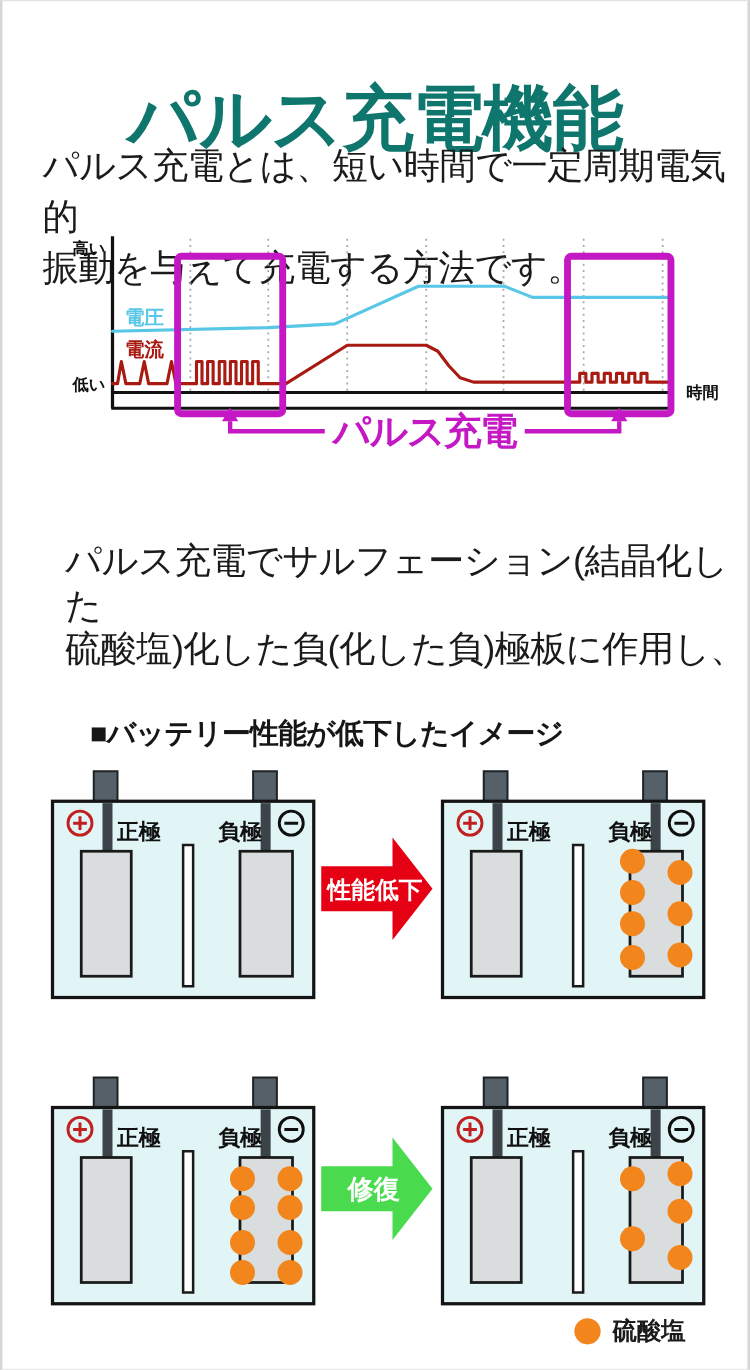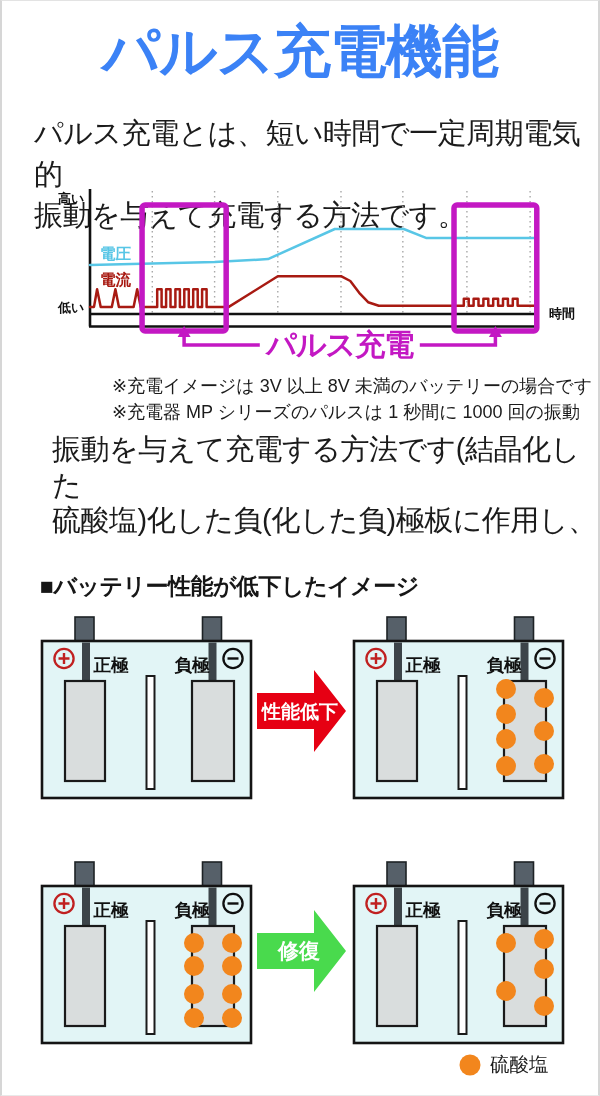--- a/index.html
+++ b/index.html
@@ -11,44 +11,44 @@
   }
   .abs{position:absolute;}
   .title{
     left:0;top:10px;width:100%;text-align:center;
     font-size:57px;font-weight:800;letter-spacing:-1px;line-height:80px;
   }
   .intro{left:32px;top:112px;font-size:29px;line-height:41px;letter-spacing:-0.5px;color:#1b1b1b;}
   .notes{left:110px;top:372px;font-size:18px;line-height:26px;color:#1b1b1b;}
   .bodytext{left:50px;top:431px;font-size:29px;line-height:35.5px;letter-spacing:-0.5px;color:#1b1b1b;}
   .heading{left:38px;font-size:23px;font-weight:800;letter-spacing:-0.5px;}
-  .h1{top:570px;} .h2{top:819px;}
+  .h1{top:570px;margin-left:32px;} .h2{top:819px;}
   svg text{font-family:"Liberation Sans","DejaVu Sans",sans-serif;}
   .chart-svg{left:0;top:0;}
   
   .term{fill:#566069;stroke:#1d2225;stroke-width:1.6;}
   .case{fill:#E2F5F6;stroke:#141414;stroke-width:2.6;}
   .stem{fill:#3C4449;}
   .plusc{fill:none;stroke:#C02020;stroke-width:2.3;}
   .plusl{fill:none;stroke:#C02020;stroke-width:2.4;}
   .minusc{fill:none;stroke:#0f0f0f;stroke-width:2.3;}
   .minusl{fill:none;stroke:#0f0f0f;stroke-width:2.4;}
   .plate{fill:#D9DDDD;stroke:#1a1a1a;stroke-width:2.2;}
   .sep{fill:#ffffff;stroke:#1a1a1a;stroke-width:2;}
   .plate-label{font-size:17.5px;font-weight:bold;fill:#111;text-anchor:middle;}
   .arrow-text{fill:#fff;font-weight:bold;text-anchor:middle;}
   .legend{left:456px;top:1050px;display:flex;align-items:center;gap:8px;}
-  .legend-label{font-size:19.5px;font-weight:400;color:#1b1b1b;}
+  .legend-label{font-size:19.5px;font-weight:700;color:#1b1b1b;}
 </style>
 </head>
 <body>
 
 <div class="page">
 
-  <div class="abs title" style="color: #3b82f6;">パルス充電機能</div>
+  <div class="abs title" style="color: #0f766e; margin-top: 44px;">パルス充電機能</div>
 
   <div class="abs intro">
     <div>パルス充電とは、短い時間で一定周期電気的</div>
     <div>振動を与えて充電する方法です。</div>
   </div>
 
   <svg id="chart-svg" class="abs chart-svg" width="600" height="370" viewBox="0 0 600 370">
       <line x1="150.3" y1="190" x2="150.3" y2="312" stroke="#a8a8a8" stroke-width="1.4" stroke-dasharray="1.5 3.5"></line>
       <line x1="212.60000000000002" y1="190" x2="212.60000000000002" y2="312" stroke="#a8a8a8" stroke-width="1.4" stroke-dasharray="1.5 3.5"></line>
       <line x1="275.79" y1="190" x2="275.79" y2="312" stroke="#a8a8a8" stroke-width="1.4" stroke-dasharray="1.5 3.5"></line>
@@ -68,27 +68,23 @@
       <text x="98" y="284" font-size="15.5" font-weight="bold" fill="#A81A12">電流</text>
       <rect x="140.065" y="204" width="84.10500000000002" height="126" fill="none" stroke="#C318C3" stroke-width="5.5" rx="3"></rect>
       <rect x="452.01" y="204" width="82.76999999999998" height="126" fill="none" stroke="#C318C3" stroke-width="5.5" rx="3"></rect>
       <text x="337.75625" y="354" font-size="30" font-weight="bold" fill="#C318C3" text-anchor="middle" letter-spacing="-1">パルス充電</text>
       <path d="M257.8 344 H182.1 V336" fill="none" stroke="#C318C3" stroke-width="3.5"></path>
       <path d="M175.6175 336 L188.6175 336 L182.1175 325 Z" fill="#C318C3"></path>
       <path d="M417.8 344 H493.4 V336" fill="none" stroke="#C318C3" stroke-width="3.5"></path>
       <path d="M486.895 336 L499.895 336 L493.395 325 Z" fill="#C318C3"></path>
     </svg>
 
-  <div class="abs notes">
-    <div>※充電イメージは 3V 以上 8V 未満のバッテリーの場合です</div>
-    <div>※充電器 MP シリーズのパルスは 1 秒間に 1000 回の振動</div>
-  </div>
 
   <div class="abs bodytext">
-    <div>振動を与えて充電する方法です(結晶化した</div>
+    <div>パルス充電でサルフェーション(結晶化した</div>
     <div>硫酸塩)化した負(化した負)極板に作用し、</div>
   </div>
 
   <div class="abs heading h1">■バッテリー性能が低下したイメージ</div>
 
   <svg class="abs battery" style="left:36px;top:612px" width="217" height="190" viewBox="-4 -28 217 190">
     <rect class="term" x="33" y="-24" width="19" height="26"></rect>
     <rect class="term" x="160.5" y="-24" width="19" height="26"></rect>
     <rect class="case" x="0" y="0" width="209" height="157"></rect>
     <rect class="stem" x="40" y="1.5" width="8" height="40"></rect>

